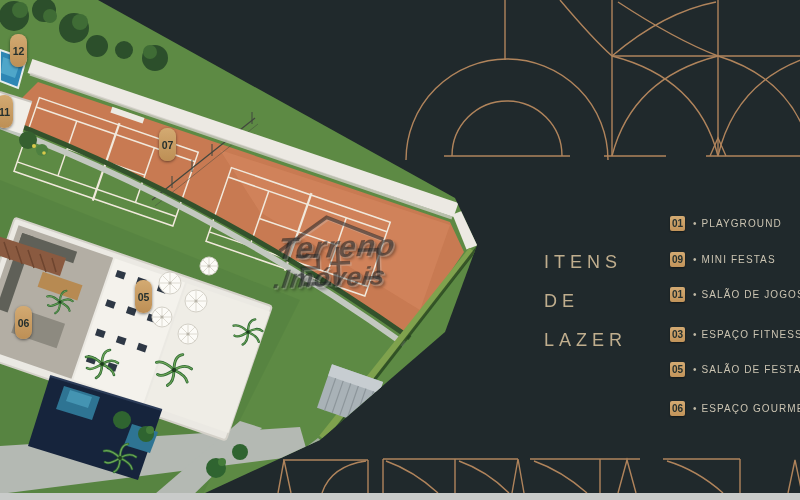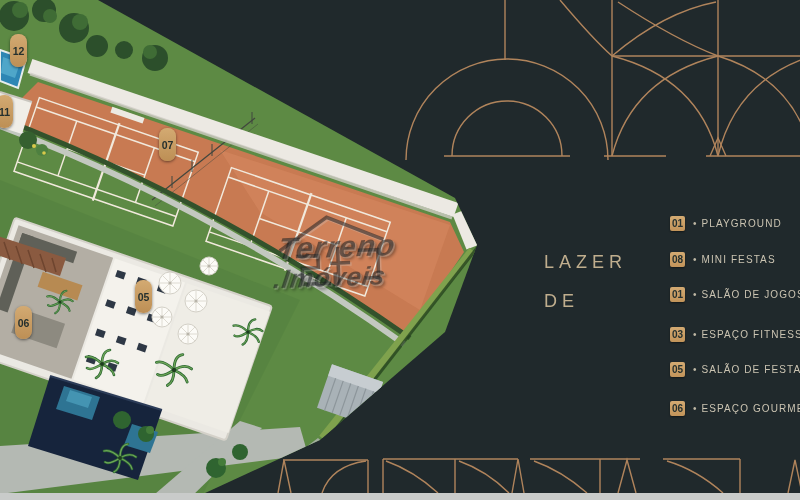--- a/index.html
+++ b/index.html
@@ -312,31 +312,32 @@
     </div>
   </div>
 
   <div class="mbadge" style="left:10px;top:34px">12</div>
   <div class="mbadge" style="left:-4px;top:95px">11</div>
   <div class="mbadge" style="left:159px;top:128px">07</div>
   <div class="mbadge" style="left:135px;top:280px">05</div>
   <div class="mbadge" style="left:15px;top:306px">06</div>
 
   <div class="headline">
+    <div>ITENS</div>
+    <div>DE</div>
     <div>LAZER</div>
-    <div>DE</div>
   </div>
 
   <div class="lrow" style="top:215px">
     <span class="lbadge">01</span>
     <span class="lbullet">•</span>
     <span class="llabel">PLAYGROUND</span>
   </div>
   <div class="lrow" style="top:251px">
-    <span class="lbadge">08</span>
+    <span class="lbadge">09</span>
     <span class="lbullet">•</span>
     <span class="llabel">MINI FESTAS</span>
   </div>
   <div class="lrow" style="top:286px">
     <span class="lbadge">01</span>
     <span class="lbullet">•</span>
     <span class="llabel">SALÃO DE JOGOS</span>
   </div>
   <div class="lrow" style="top:326px">
     <span class="lbadge">03</span>

